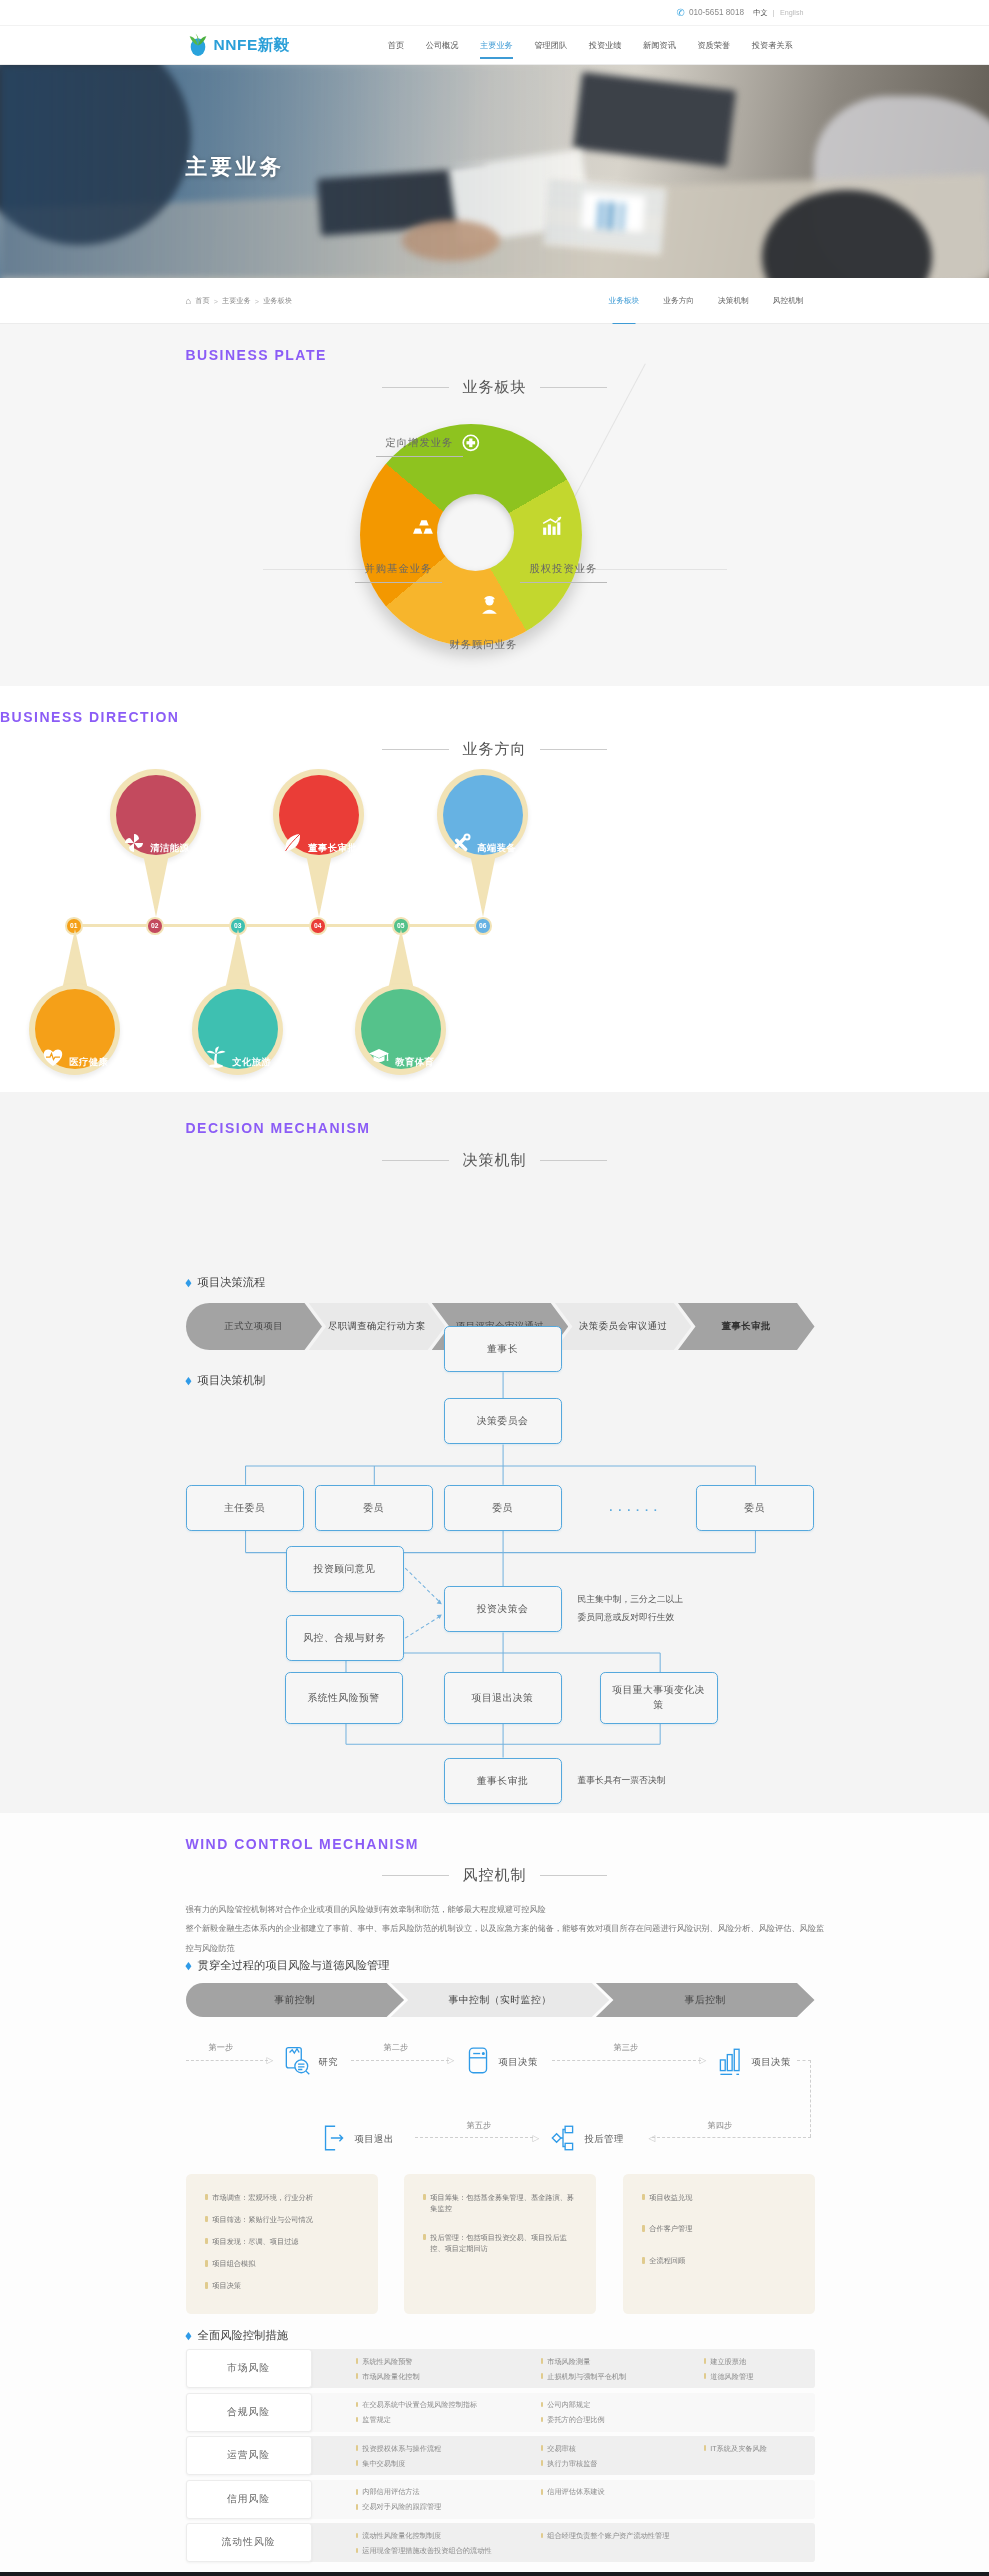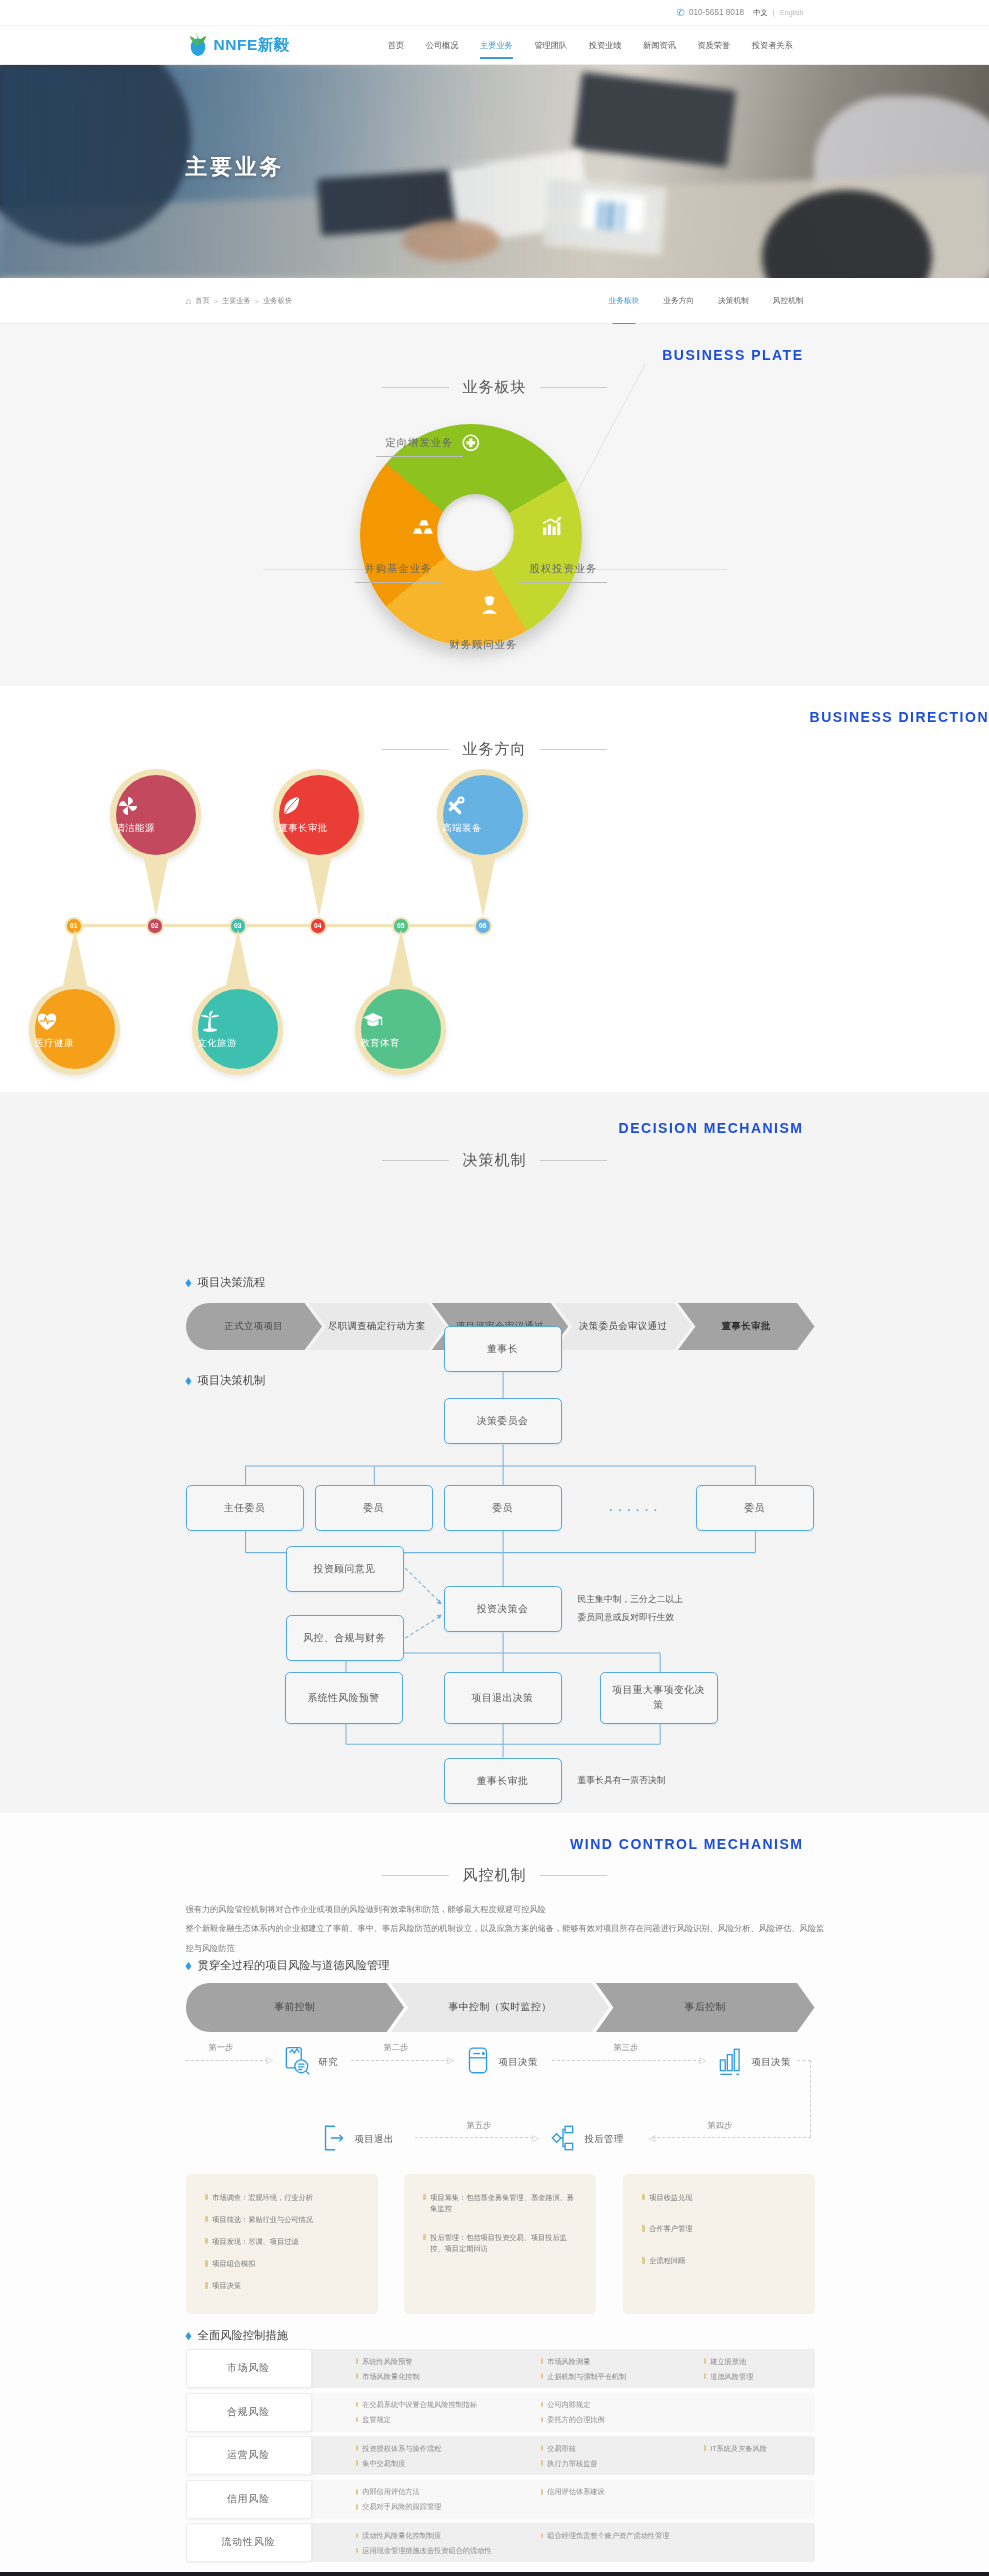--- a/index.html
+++ b/index.html
@@ -49,21 +49,21 @@
   .crumb { display:flex; align-items:center; gap:4.1px; font-size:7.2px; color:#8a8a8a; }
   .crumb .home-ic { font-size:9.3px; color:#777; }
   .crumb span { cursor:pointer; }
   .crumb .sep { color:#bbb; cursor:default; }
   .subtabs { margin-left:auto; display:flex; gap:24px; height:46px; align-items:center; }
   .subtabs .tab { font-size:7.7px; color:#666; position:relative; height:46px; line-height:46px; cursor:pointer; }
   .subtabs .tab.active { color:#3e9bd5; }
   .subtabs .tab.active::after { content:""; position:absolute; left:50%; transform:translateX(-50%); bottom:0; width:23px; height:1.5px; background:#3e9bd5; }
 
   
-  .sec-en { position:absolute; width:100%; text-align:right; font-size:14px; font-weight:bold; color:#1d4ed8; letter-spacing:1.5px; }
+  .sec-en { position:absolute; width:100%; text-align:left; font-size:14px; font-weight:bold; color:#8b5cf6; letter-spacing:1.5px; }
   .sec-cn { position:absolute; width:100%; display:flex; align-items:center; justify-content:center; gap:13.4px; font-size:15px; color:#555; letter-spacing:1px; }
   .sec-cn::before,.sec-cn::after { content:""; width:67px; height:0.5px; background:#ccc; }
   .subt { position:absolute; display:flex; align-items:center; gap:6.2px; font-size:11.3px; color:#444; }
   .subt .dia { color:#2f9be8; font-size:7.7px; transform:scaleY(1.4); }
 
   
   .sec-plate { height:362px; background:#f6f6f6; position:relative; overflow:hidden; }
   .deco-line { position:absolute; background:#e3e3e3; }
   .dl1 { width:464px; height:0.5px; left:77px; top:245px; }
   .dl2 { width:0.5px; height:319px; left:384px; top:20.6px; transform:rotate(28deg); }
@@ -83,21 +83,21 @@
   .pl-right { left:344px; top:238px; }
   .pl-bottom { left:264px; top:314px; }
 
   
   .sec-dir { height:406px; background:#fff; position:relative; }
   .dir-stage { position:absolute; left:0; top:0; width:100%; height:100%; }
   .tl-line { position:absolute; left:71px; top:238px; width:415px; height:3.1px; background:#f2e3b6; border-radius:1.5px; }
   .tick { position:absolute; top:231px; width:17.5px; height:17.5px; border-radius:50%; border:2.1px solid #f2e3b6; color:#fff; font-size:6.7px; font-weight:bold; display:flex; align-items:center; justify-content:center; }
   .pin { position:absolute; width:91px; }
   .pin .ring { width:91px; height:91px; border-radius:50%; background:#f2e3b6; display:flex; align-items:center; justify-content:center; box-shadow:0 3.1px 5.2px rgba(0,0,0,.08); }
-  .pin .core { width:80px; height:80px; border-radius:50%; display:flex; flex-direction:column; align-items:flex-start; justify-content:center; gap:4.6px; color:#fff; font-size:9.3px; font-weight:normal; letter-spacing:0.5px; }
+  .pin .core { width:80px; height:80px; border-radius:50%; display:flex; flex-direction:row; align-items:flex-end; justify-content:center; gap:4.6px; color:#fff; font-size:9.3px; font-weight:bold; letter-spacing:0.5px; }
   .pin .tail { width:0; height:0; margin:0 auto; border-left:13.4px solid transparent; border-right:13.4px solid transparent; }
   .pin.top { top:83px; }
   .pin.top .tail { border-top:63px solid #f2e3b6; margin-top:-6.2px; }
   .pin.bottom { top:243px; }
   .pin.bottom .tail { border-bottom:61px solid #f2e3b6; margin-bottom:-6.2px; }
 
   
   .sec-dec { height:721px; background:#f4f4f4; position:relative; }
   .para { position:absolute; left:0; width:639px; font-size:8.2px; color:#777; line-height:20.6px; }
   .chev { position:absolute; left:0; width:629px; display:flex; }
@@ -109,21 +109,21 @@
   .seg.bold { font-weight:bold; color:#333; }
   .org { position:absolute; left:0; top:234px; width:629px; height:479px; }
   .org svg.lines { position:absolute; left:0; top:0; }
   .obox { position:absolute; width:118px; height:46px; background:#f6f6f6; border:1px solid #55a8dd; border-radius:5.2px; display:flex; align-items:center; justify-content:center; font-size:9.8px; color:#555; letter-spacing:0.5px; box-shadow:0 1px 2.1px rgba(90,160,210,.15); }
   .obox.tall { height:52px; line-height:1.5; text-align:center; padding:0 7.2px; }
   .odots { position:absolute; left:397px; top:178px; width:103px; text-align:center; color:#58a9de; font-size:11.3px; font-weight:bold; letter-spacing:1px; }
   .onote { position:absolute; font-size:8.8px; color:#555; line-height:17.5px; }
 
   
   .sec-wind { height:759px; background:#fdfdfd; position:relative; }
-  .chev3 .seg { height:49px; font-size:9.8px; }
+  .chev3 .seg { height:34px; font-size:9.8px; }
   .stepflow { position:absolute; left:0; top:216px; width:629px; height:144px; }
   .sf-dash { position:absolute; border-top:1px dashed #cfcfcf; }
   .sf-vdash { position:absolute; border-left:1px dashed #cfcfcf; }
   .sf-arrow { position:absolute; color:#c6c6c6; font-size:8.8px; }
   .sf-step { position:absolute; font-size:8.2px; color:#888; }
   .sf-label { position:absolute; font-size:9.3px; color:#555; letter-spacing:0.5px; }
   .sf-icon { position:absolute; width:32px; height:32px; }
   .beigebox { position:absolute; top:361px; width:192px; height:140px; background:#f6f2e9; border-radius:5.2px; padding:17.5px 15.5px 0 19.6px; }
   .beigebox .bitem { display:flex; gap:4.6px; font-size:7.2px; color:#777; line-height:11.3px; margin-bottom:10.8px; }
   .bmark { flex:0 0 2.6px; width:2.6px; height:6.7px; margin-top:2.1px; border-radius:1px; background:#e0cb8e; }

